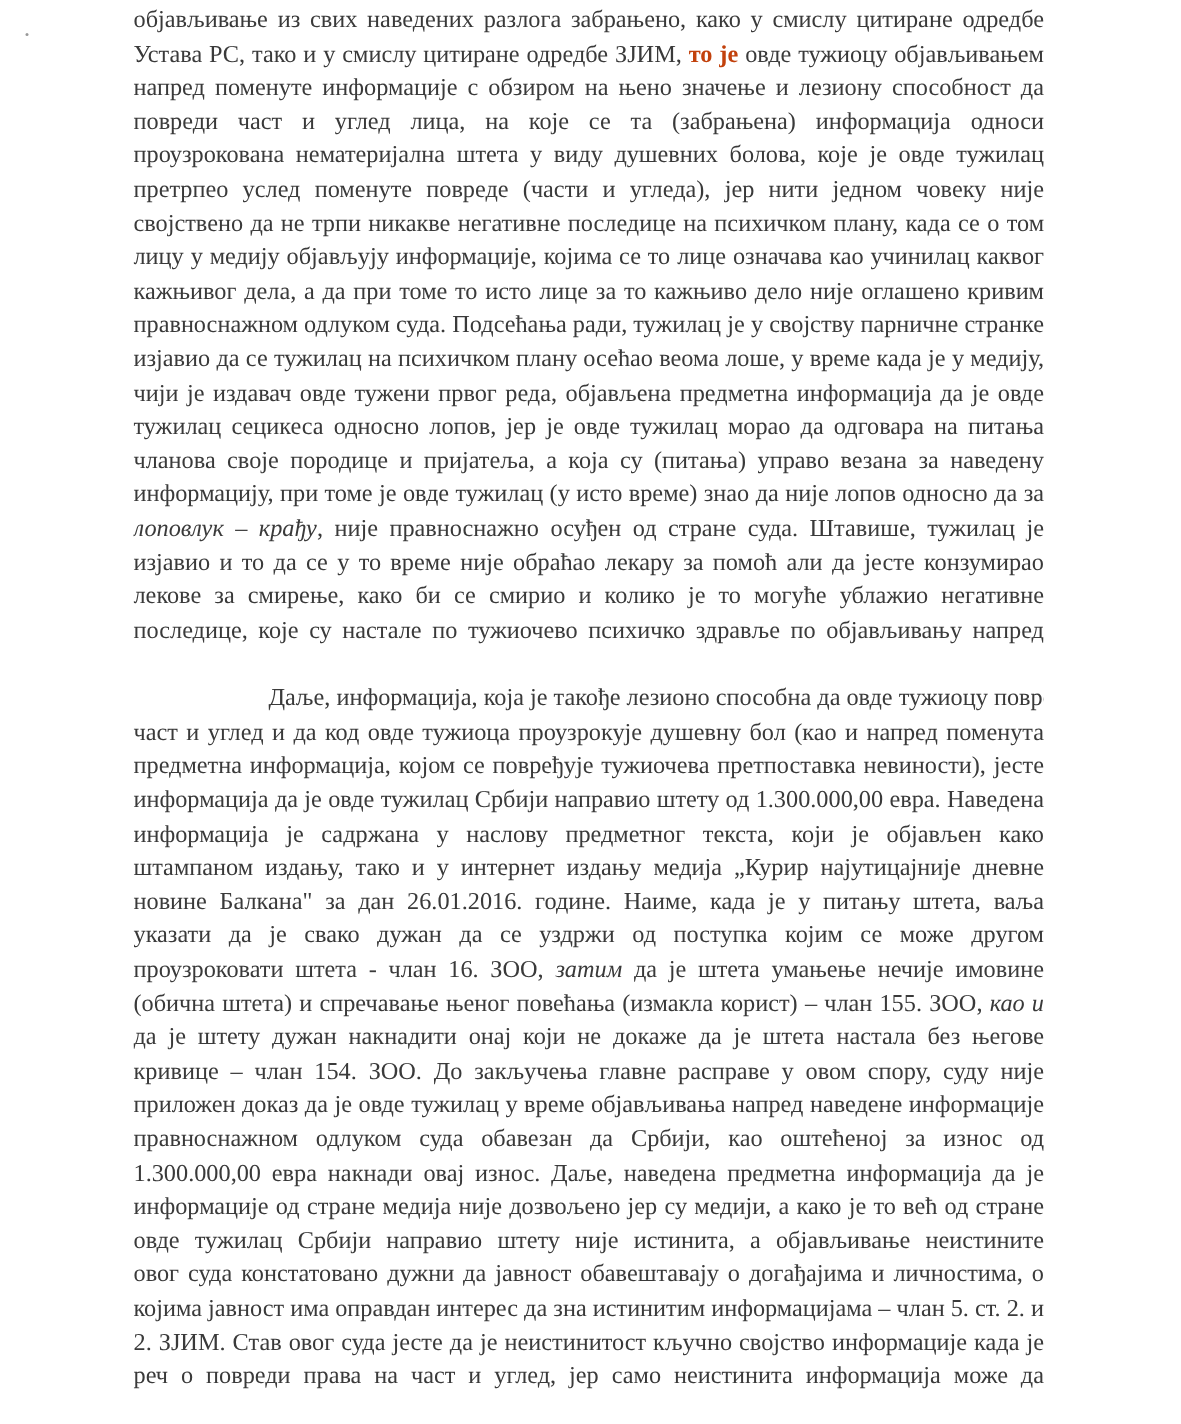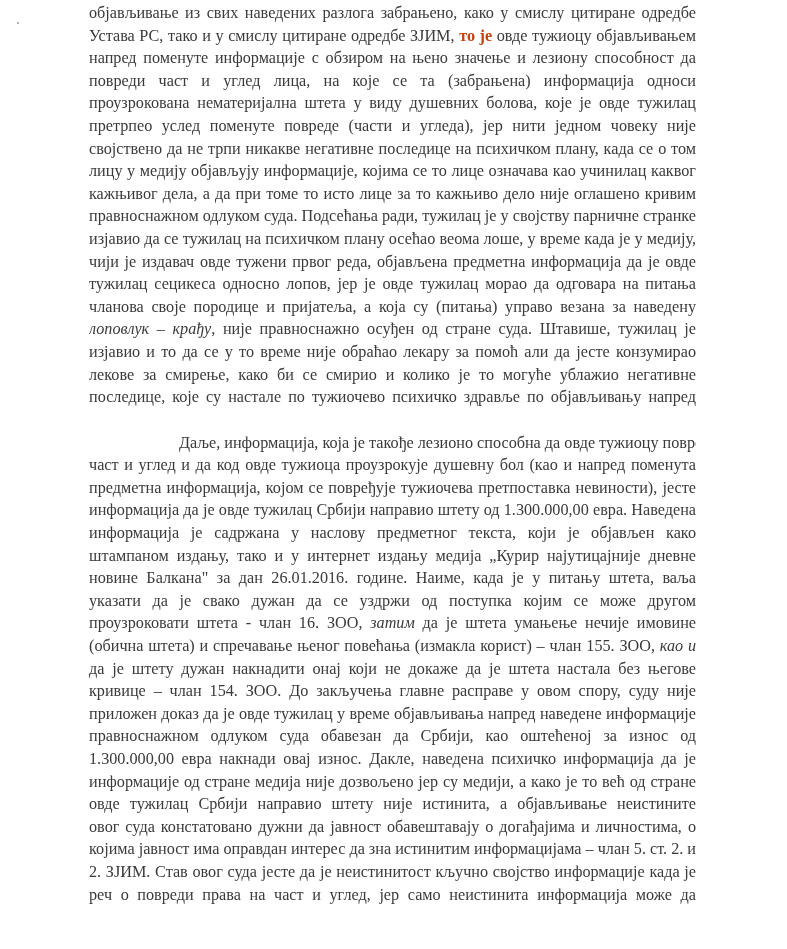--- a/index.html
+++ b/index.html
@@ -31,20 +31,21 @@
       <span class="line">проузрокована нематеријална штета у виду душевних болова, које је овде тужилац</span>
       <span class="line">претрпео услед поменуте повреде (части и угледа), јер нити једном човеку није</span>
       <span class="line">својствено да не трпи никакве негативне последице на психичком плану, када се о том</span>
       <span class="line">лицу у медију објављују информације, којима се то лице означава као учинилац каквог</span>
       <span class="line">кажњивог дела, а да при томе то исто лице за то кажњиво дело није оглашено кривим</span>
       <span class="line">правноснажном одлуком суда. Подсећања ради, тужилац је у својству парничне странке</span>
       <span class="line">изјавио да се тужилац на психичком плану осећао веома лоше, у време када је у медију,</span>
       <span class="line">чији је издавач овде тужени првог реда, објављена предметна информација да је овде</span>
       <span class="line">тужилац сецикеса односно лопов, јер је овде тужилац морао да одговара на питања</span>
       <span class="line">чланова своје породице и пријатеља, а која су (питања) управо везана за наведену</span>
+      <span class="line">информацију, при томе је овде тужилац (у исто време) знао да није лопов односно да за</span>
       <span class="line"><span class="i">лоповлук – крађу</span>, није правноснажно осуђен од стране суда. Штавише, тужилац је</span>
       <span class="line">изјавио и то да се у то време није обраћао лекару за помоћ али да јесте конзумирао</span>
       <span class="line">лекове за смирење, како би се смирио и колико је то могуће ублажио негативне</span>
       <span class="line">последице, које су настале по тужиочево психичко здравље по објављивању напред</span>
     </div>
     <div class="gap"></div>
     <div class="para">
       <span class="line" style="padding-left: 90px;">Даље, информација, која је такође лезионо способна да овде тужиоцу повреди</span>
       <span class="line">част и углед и да код овде тужиоца проузрокује душевну бол (као и напред поменута</span>
       <span class="line">предметна информација, којом се повређује тужиочева претпоставка невиности), јесте</span>
@@ -52,21 +53,21 @@
       <span class="line">информација је садржана у наслову предметног текста, који је објављен како</span>
       <span class="line">штампаном издању, тако и у интернет издању медија „Курир најутицајније дневне</span>
       <span class="line">новине Балкана" за дан 26.01.2016. године. Наиме, када је у питању штета, ваља</span>
       <span class="line">указати да је свако дужан да се уздржи од поступка којим се може другом</span>
       <span class="line">проузроковати штета - члан 16. ЗОО, <span class="i">затим</span> да је штета умањење нечије имовине</span>
       <span class="line">(обична штета) и спречавање њеног повећања (измакла корист) – члан 155. ЗОО, <span class="i">као и</span></span>
       <span class="line">да је штету дужан накнадити онај који не докаже да је штета настала без његове</span>
       <span class="line">кривице – члан 154. ЗОО. До закључења главне расправе у овом спору, суду није</span>
       <span class="line">приложен доказ да је овде тужилац у време објављивања напред наведене информације</span>
       <span class="line">правноснажном одлуком суда обавезан да Србији, као оштећеној за износ од</span>
-      <span class="line">1.300.000,00 евра накнади овај износ. Дакле, наведена психичко информација да је</span>
+      <span class="line">1.300.000,00 евра накнади овај износ. Даље, наведена предметна информација да је</span>
       <span class="line">информације од стране медија није дозвољено јер су медији, а како је то већ од стране</span>
       <span class="line">овде тужилац Србији направио штету није истинита, а објављивање неистините</span>
       <span class="line">овог суда констатовано дужни да јавност обавештавају о догађајима и личностима, о</span>
       <span class="line">којима јавност има оправдан интерес да зна истинитим информацијама – члан 5. ст. 2. и</span>
       <span class="line">2. ЗЈИМ. Став овог суда јесте да је неистинитост кључно својство информације када је</span>
       <span class="line">реч о повреди права на част и углед, јер само неистинита информација може да</span>
     </div>
   </div>
 
 </body></html>

